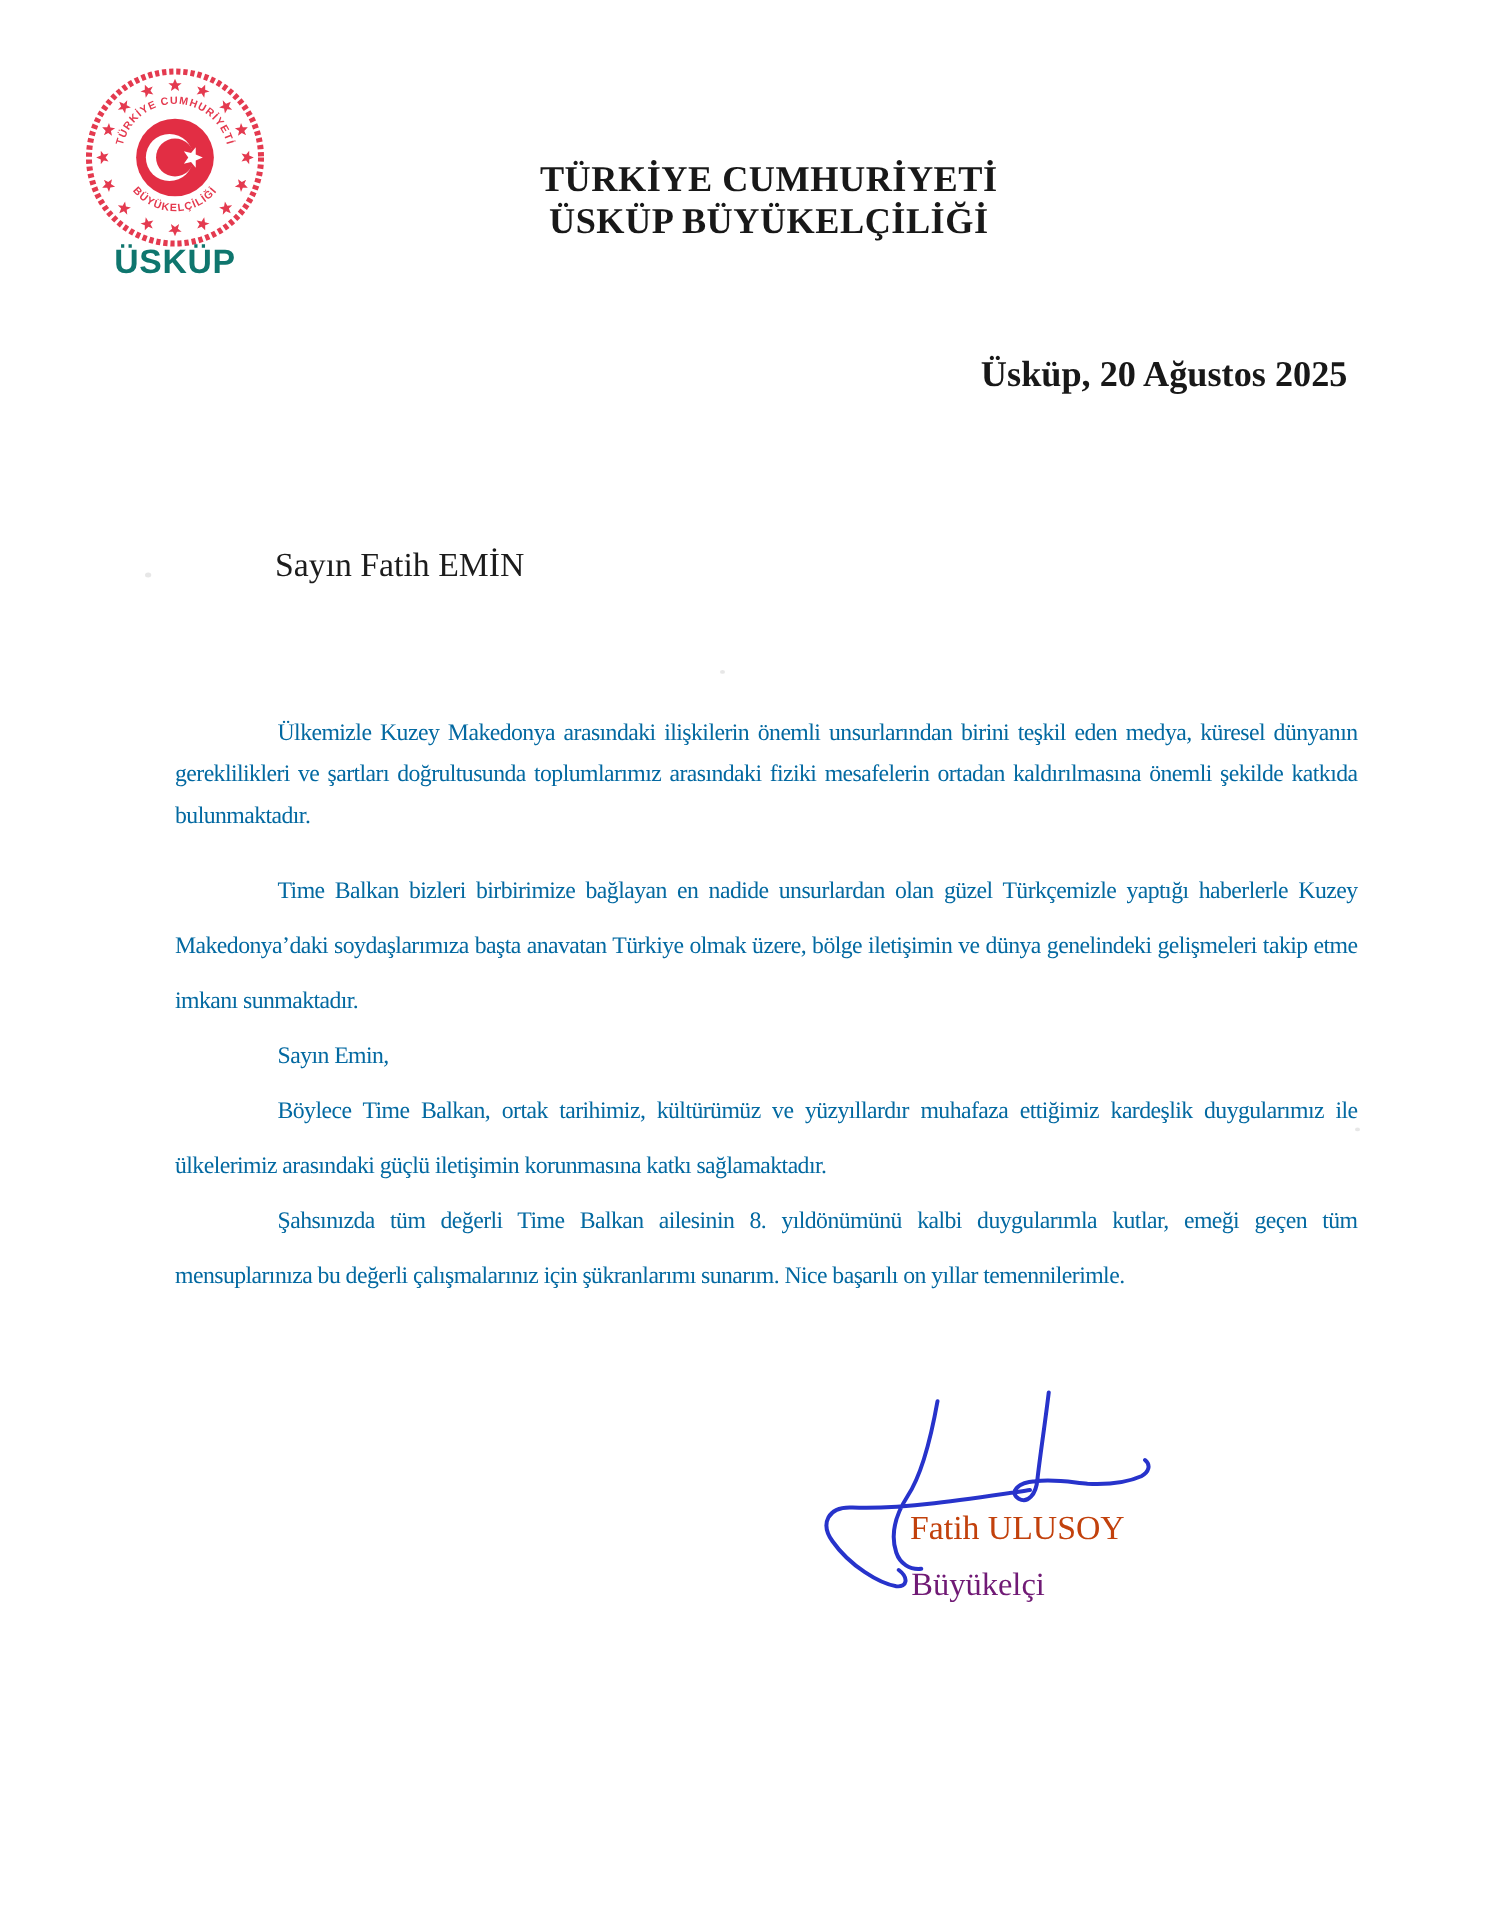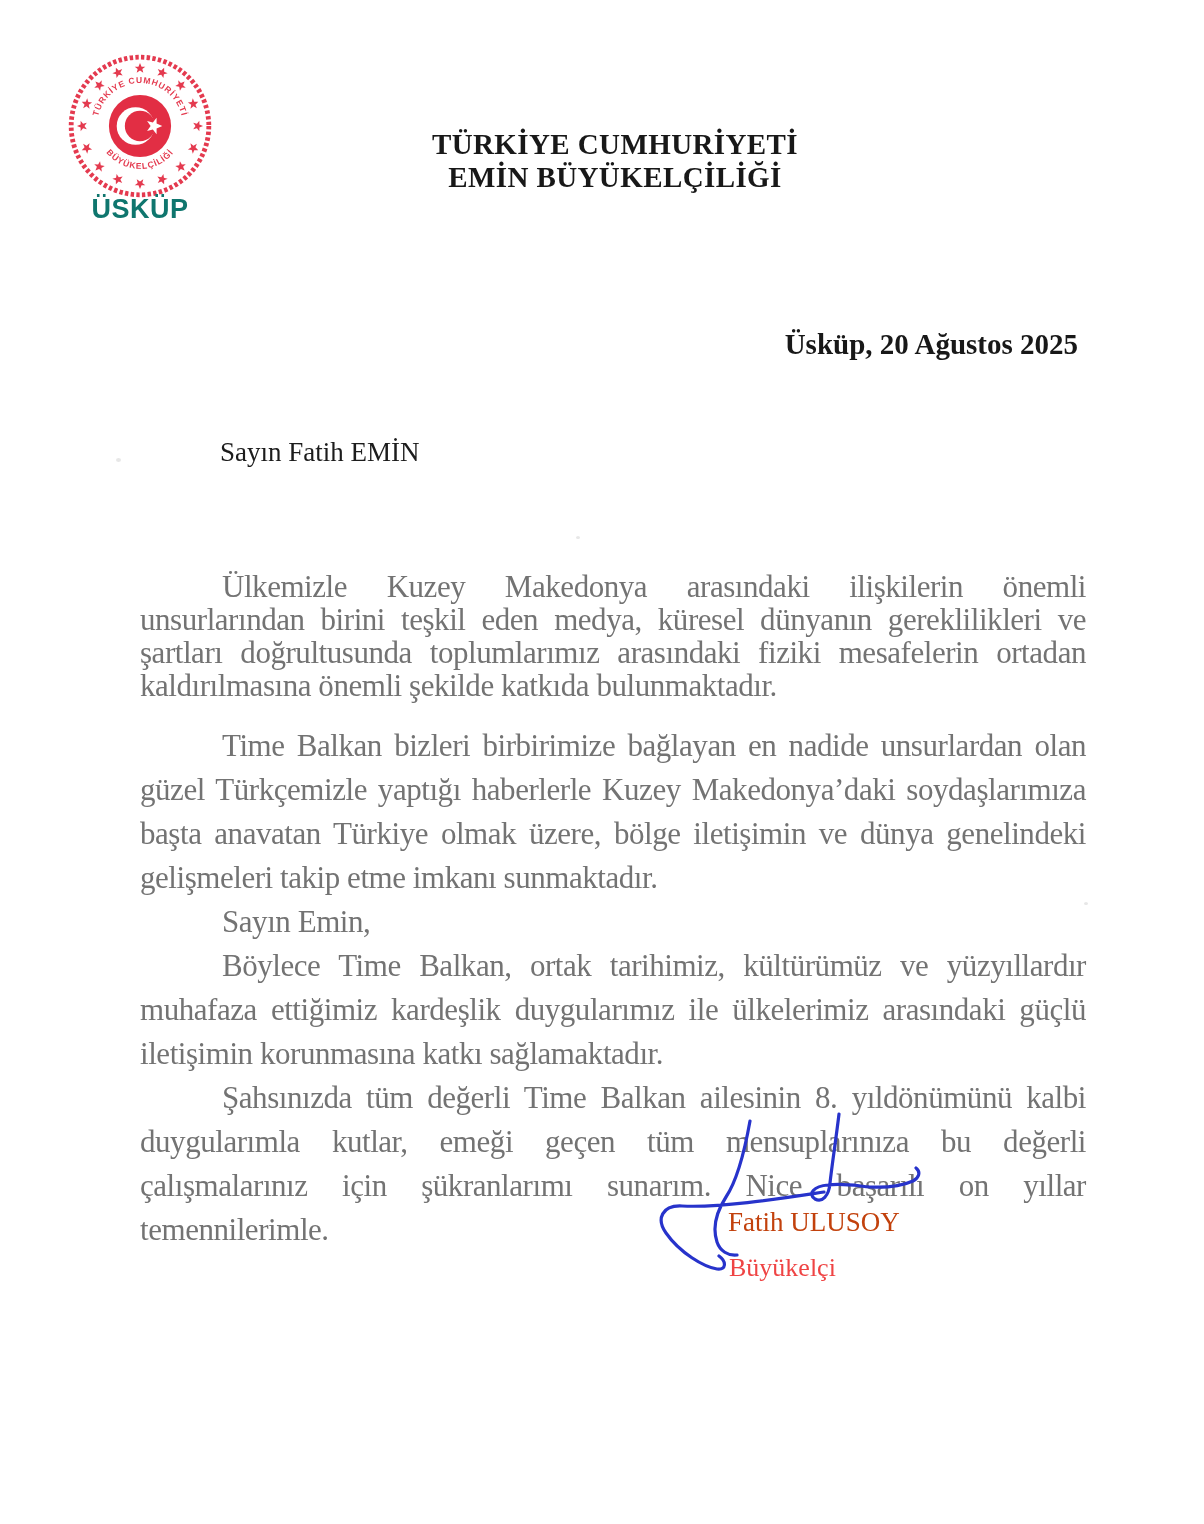--- a/index.html
+++ b/index.html
@@ -29,49 +29,49 @@
   .letterhead {
     position:absolute; left:0; right:0; top:128px;
     text-align:center; margin-left:26px;
     font-weight:bold; font-size:29px; line-height:33px;
     letter-spacing:.4px; color:#181818;
   }
 
   
   .dateline {
     position:absolute; right:126px; top:284px;
-    font-weight:bold; font-size:29px; color:#181818;margin-top:44px;
+    font-weight:bold; font-size:29px; color:#181818;
   }
 
   
   .recipient {
     position:absolute; left:220px; top:430px;
     font-size:27px; line-height:45px; color:#1c1c1c;
   }
 
   
   .body-text {
     position:absolute; left:140px; top:570px; width:946px;
-    font-size:31px; letter-spacing:-0.45px;
-    text-align:justify; color:#737373;
+    font-size:19px; letter-spacing:-0.45px;
+    text-align:justify; color:#0369a1;
   }
   .body-text p { margin:0; text-indent:82px; }
   .para-tight { line-height:33px; margin-bottom:22px !important; }
   .para-loose { line-height:44px; }
 
   
   .signature-block { position:absolute; left:600px; top:1095px; width:450px; height:235px; }
   .signature-block svg { position:absolute; left:0; top:0; width:450px; height:235px; }
   .signer-name {
     position:absolute; left:128px; top:112px;
     font-size:27px; color:#c2410c; white-space:nowrap;
   }
   .signer-title {
     position:absolute; left:129px; top:158px;
-    font-size:26px; color:#ef4444; white-space:nowrap;
+    font-size:26px; color:#701a75; white-space:nowrap;
   }
 
   
   .speck { position:absolute; background:#c9c9c9; opacity:.45; border-radius:50%; }
 </style>
 </head>
 <body>
 
 <div class="page">
 
@@ -116,21 +116,21 @@
         <circle cx="94" cy="100" r="25.5" fill="#ffffff"></circle>
         <circle cx="100" cy="100" r="20.5" fill="#e22e44"></circle>
         <use href="#star5" transform="translate(119,100) rotate(90) scale(1.85)" fill="#ffffff"></use>
       </g>
     </svg>
   </div>
   <div class="emblem-city">ÜSKÜP</div>
 
   <div class="letterhead">
     <div>TÜRKİYE CUMHURİYETİ</div>
-    <div>EMİN BÜYÜKELÇİLİĞİ</div>
+    <div>ÜSKÜP BÜYÜKELÇİLİĞİ</div>
   </div>
 
   <div class="dateline">Üsküp, 20 Ağustos 2025</div>
 
   <div class="recipient">
     <div>Sayın Fatih EMİN</div>
   </div>
 
   <div class="body-text">
     <p class="para-tight">Ülkemizle Kuzey Makedonya arasındaki ilişkilerin önemli unsurlarından birini teşkil eden medya, küresel dünyanın gereklilikleri ve şartları doğrultusunda toplumlarımız arasındaki fiziki mesafelerin ortadan kaldırılmasına önemli şekilde katkıda bulunmaktadır.</p>

